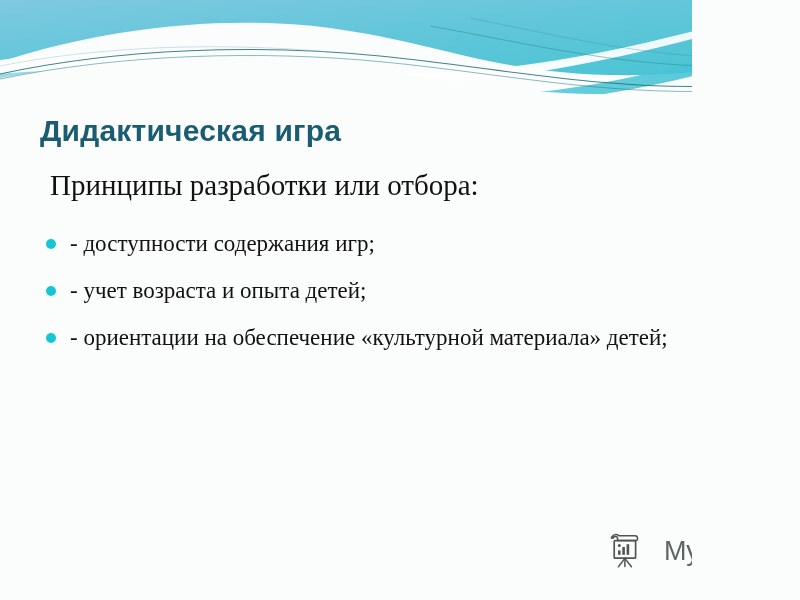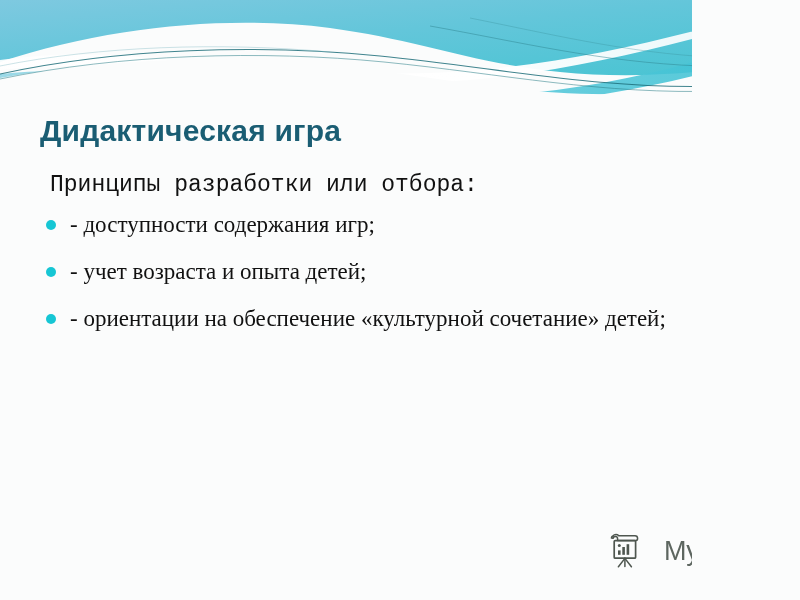--- a/index.html
+++ b/index.html
@@ -59,26 +59,26 @@
 
   
   #content-body {
     position: absolute;
     left: 44px;
     top: 170px;
     width: 720px;
   }
 
   .intro-line {
-    margin: 0 0 7px 0;
+    margin: 0 0 26px 0;
     padding: 0 0 0 6px;
-    font-size: 23px;
+    font-size: 29px;
     line-height: 31px;
     color: #111111;
-    font-family: Liberation Mono, monospace;
+    font-family: Liberation Serif, serif;
   }
 
   .bullet-list {
     list-style: none;
     margin: 0;
     padding: 0;
   }
 
   .bullet-item {
     position: relative;
@@ -188,21 +188,21 @@
       </li>
 
       <li class="bullet-item">
         <span class="bullet-marker"></span>
         <span class="bullet-text">-  учет возраста и опыта детей;</span>
       </li>
 
 
       <li class="bullet-item">
         <span class="bullet-marker"></span>
-        <span class="bullet-text">-  ориентации на обеспечение «культурной сочетание» детей;</span>
+        <span class="bullet-text">-  ориентации на обеспечение «культурной материала» детей;</span>
       </li>
 
     </ul>
   </div>
 
   <div id="watermark">
     <svg id="watermark-icon" viewBox="0 0 34 36" xmlns="http://www.w3.org/2000/svg">
 
       <path d="M5.5,3.2 C7.4,1.4 10.2,1.4 12,2.8 L28,2.8 C29.6,2.8 30.6,4.0 30.6,5.4
                C30.6,6.6 29.7,7.6 28.4,7.6 L10.6,7.6 L10.6,5.8 C10.6,4.6 9.6,3.6 8.4,3.6

